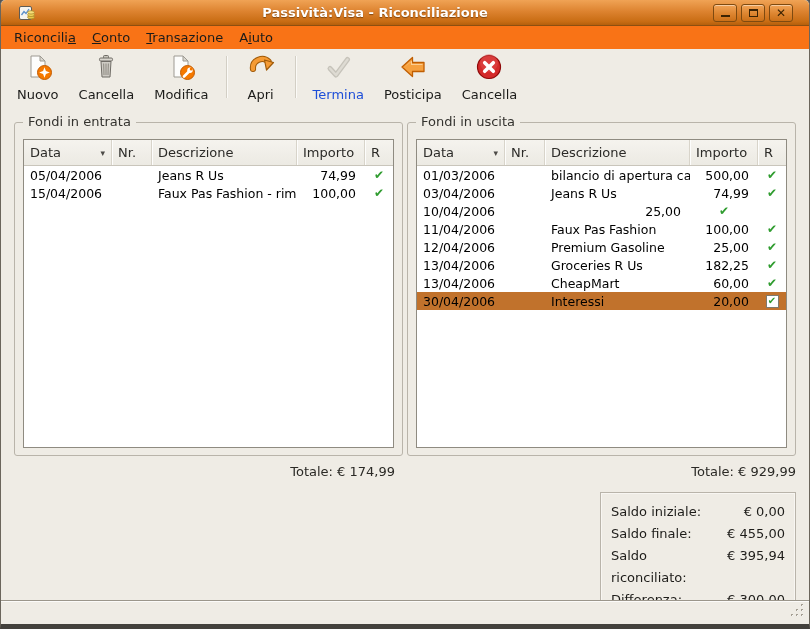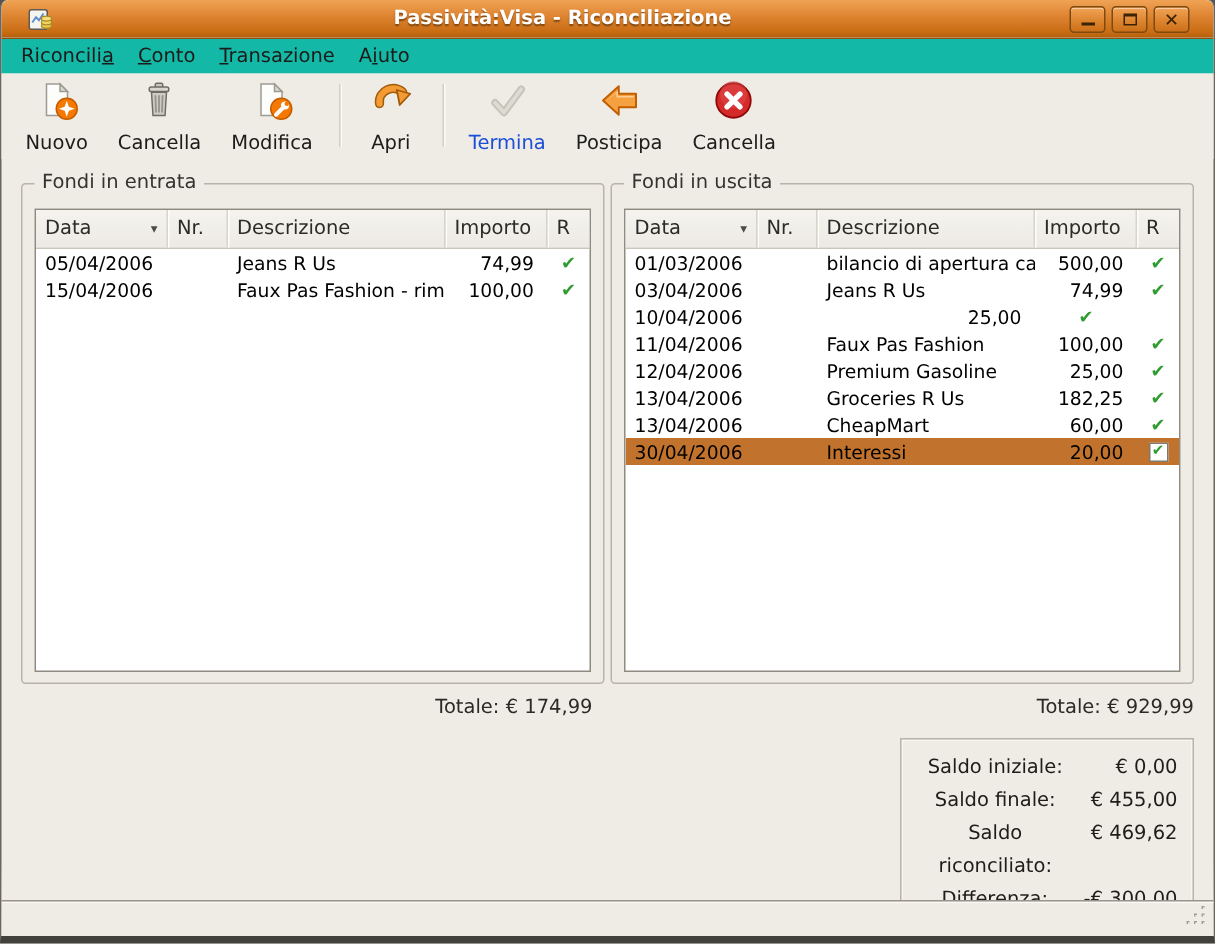--- a/index.html
+++ b/index.html
@@ -41,21 +41,21 @@
     cursor:default;
   }
   .glyph-min { width:9px; height:2px; background:#3c2303; margin-top:7px; }
   .glyph-max { width:9px; height:8px; border:1px solid #3c2303; border-top-width:2px; }
   .glyph-close { font-size:12px; font-weight:bold; color:#3c2303; }
 
   
   .menubar {
     height:23px; flex:none;
     display:flex; align-items:center;
-    padding-left:5px; background:#14b8a6;
+    padding-left:5px; background:#f97316;
     font-size:13px; color:#1c1c1a;
   }
   .menu-item { padding:3px 8px; cursor:default; }
   .menu-item u { text-decoration:underline; }
 
   
   .toolbar {
     height:57px; flex:none;
     display:flex; align-items:center;
     padding:2px 6px 4px 6px; background:#efece5;
@@ -121,21 +121,21 @@
   .totals-row { display:flex; gap:20px; margin-top:8px; flex:none; }
   .total-cell { flex:1; text-align:right; font-size:13px; color:#2b2a26; }
 
   .summary-box {
     margin:13px 0 0 auto; width:196px;
     border:1px solid #b9b4aa; background:#efece5;
     box-shadow:inset 0 0 0 1px #f8f6f2;
     padding:8px 10px; flex:none;
   }
   .summary-row { display:grid; grid-template-columns:1fr auto; column-gap:7px; line-height:22px; font-size:13px; color:#1e1d1a; }
-  .summary-label { text-align:center; }
+  .summary-label { text-align:left; }
   .summary-value { text-align:right; min-width:62px; }
 
   
   .statusbar {
     margin-top:auto; height:24px; flex:none;
     border-top:1px solid #9b968b;
     box-shadow:inset 0 1px 0 #fcfbf9;
     position:relative;
   }
   .grip { position:absolute; right:3px; bottom:2px; }
@@ -424,21 +424,21 @@
       <div class="summary-row">
         <span class="summary-label">Saldo iniziale:</span>
         <span class="summary-value">€ 0,00</span>
       </div>
       <div class="summary-row">
         <span class="summary-label">Saldo finale:</span>
         <span class="summary-value">€ 455,00</span>
       </div>
       <div class="summary-row">
         <span class="summary-label">Saldo riconciliato:</span>
-        <span class="summary-value">€ 469,62</span>
+        <span class="summary-value">€ 395,94</span>
       </div>
       <div class="summary-row">
         <span class="summary-label">Differenza:</span>
         <span class="summary-value">-€ 300,00</span>
       </div>
     </div>
   </div>
 
   <div class="statusbar">
     <span class="grip">

